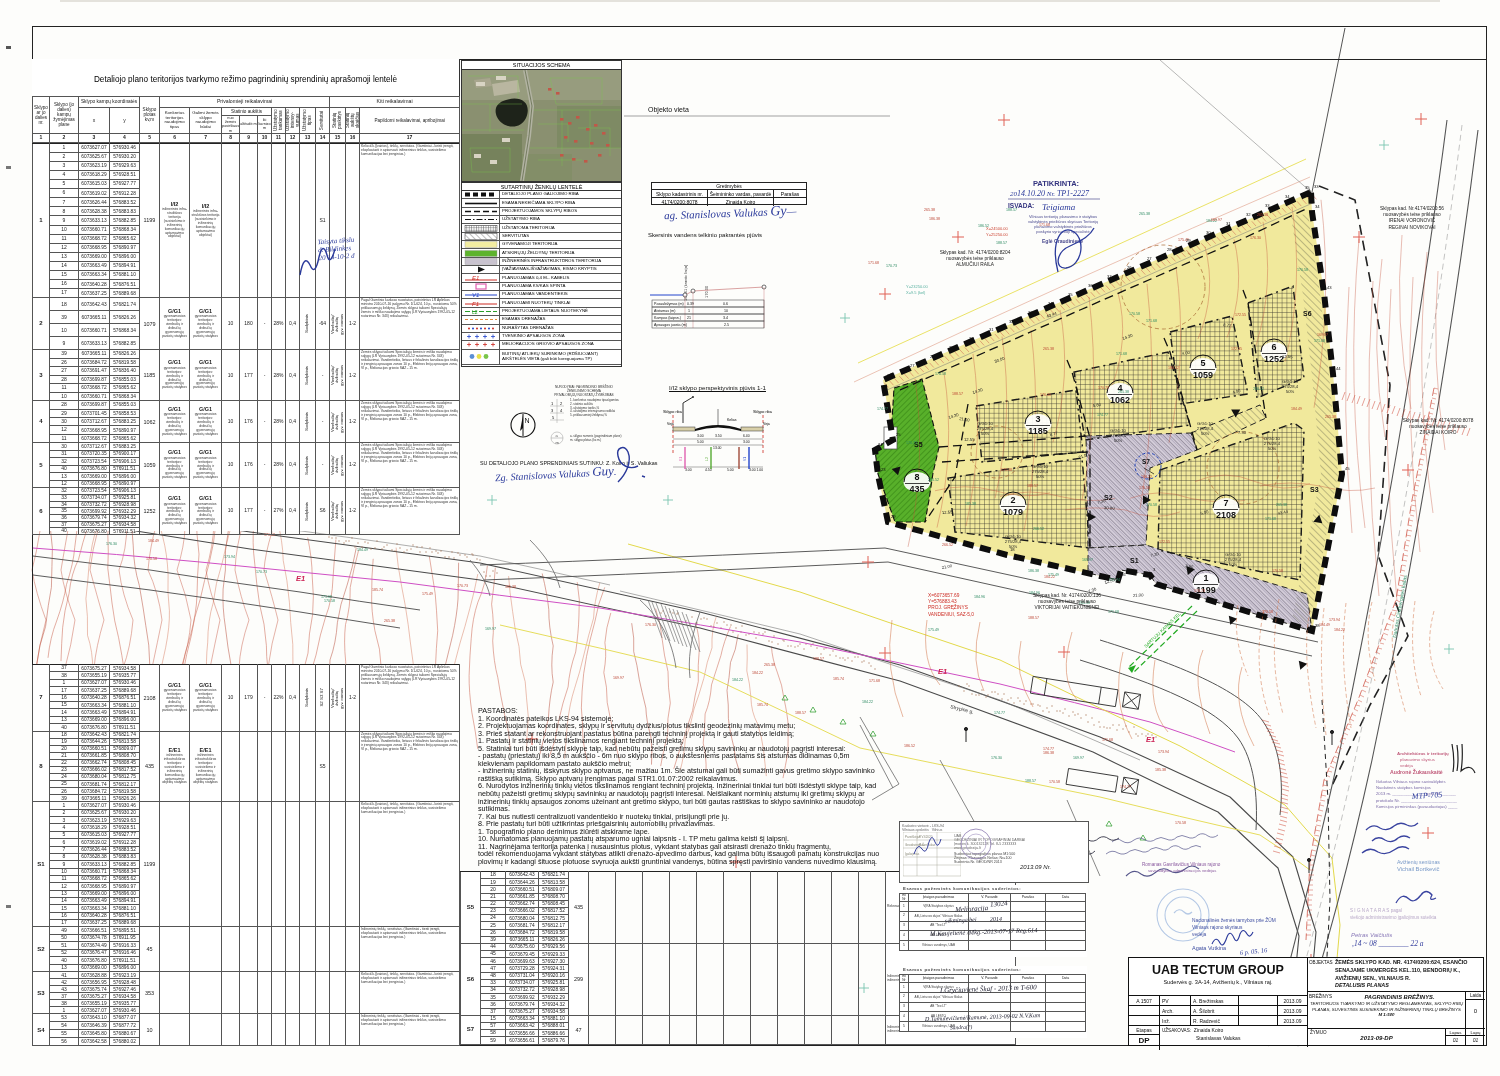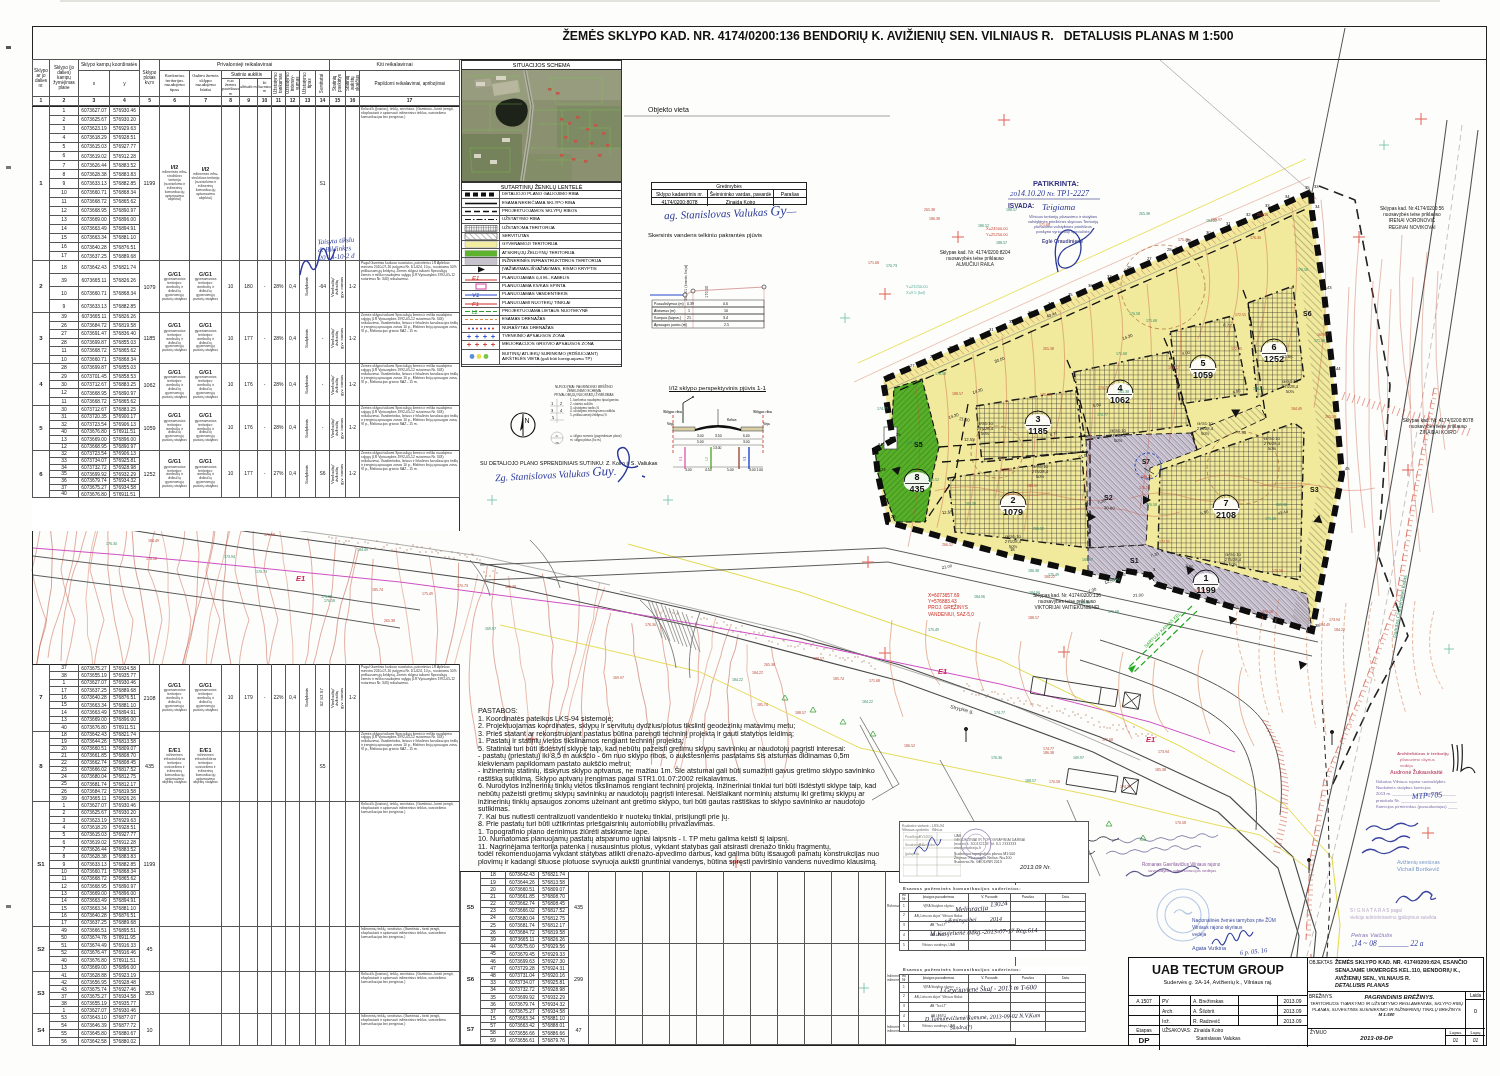--- a/index.html
+++ b/index.html
@@ -1164,24 +1164,24 @@
 <div class="abs" style="left:32px;top:26px;width:1455px;height:1020px;border:1.1px solid #222;"></div>
 
 <div class="abs" style="left:32px;top:59px;width:1455px;height:0;border-top:1px solid #222;"></div>
 
 <div class="abs" style="left:60px;top:0;width:1380px;height:2px;background:#e4e2dc;"></div>
 
 <div class="abs" style="left:6px;top:46px;width:5px;height:3px;background:#555;"></div>
 <div class="abs" style="left:6px;top:166px;width:5px;height:3px;background:#777;"></div>
 <div class="abs" style="left:6px;top:905px;width:5px;height:3px;background:#777;"></div>
 
-<div class="abs" style="left:898px;top:29px;transform:translateX(-50%);white-space:nowrap;font-size:12.2px;font-weight:bold;color:#111;">ŽEMĖS SKLYPO KAD. NR. 4174/0200:136 BENDORIŲ K. AVIŽIENIŲ SEN. VILNIAUS R.&nbsp;&nbsp; DETALUSIS PLANAS M 1:500</div>
 
 
 <div class="wbox" style="left:32px;top:59px;width:428px;height:472px;border-right:0.8px solid #333;">
+<div style="font-size:8.2px;text-align:center;padding-top:16px;height:37px;">Detaliojo plano teritorijos tvarkymo režimo pagrindinių sprendinių aprašomoji lentelė</div>
 <table class="dt" style="width:427px">
         <colgroup>
           <col style="width:17px">
           <col style="width:29px">
           <col style="width:31px">
           <col style="width:30px">
           <col style="width:20px">
           <col style="width:30px">
           <col style="width:32px">
           <col style="width:18px">

